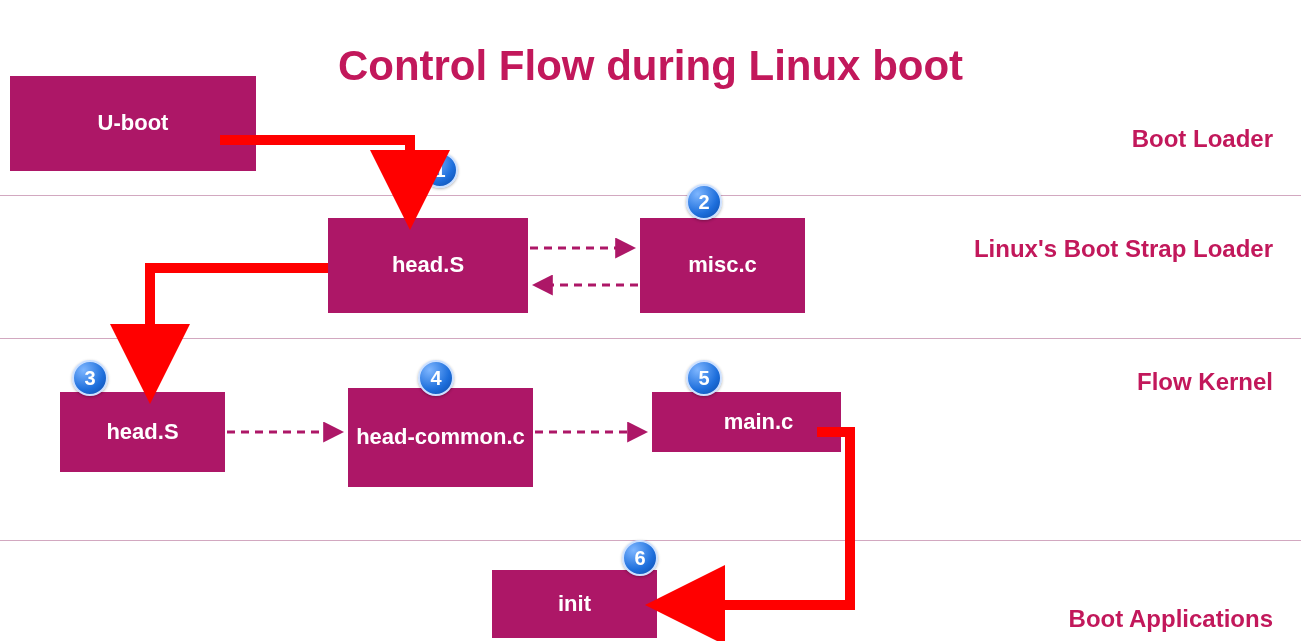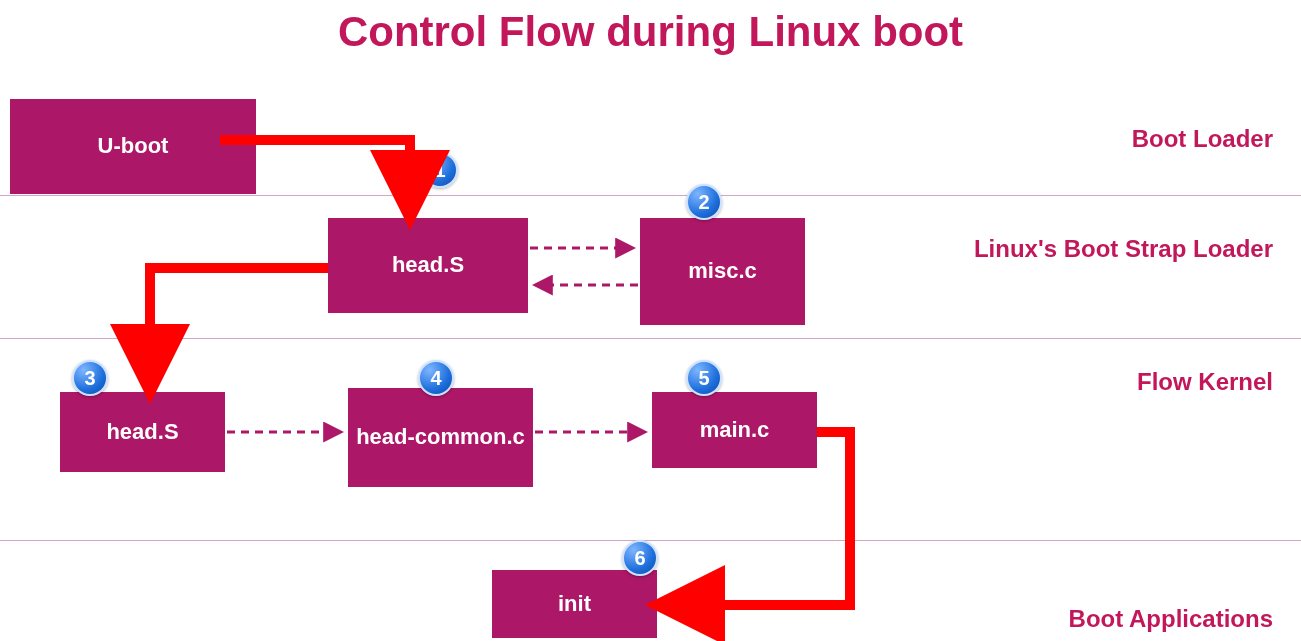--- a/index.html
+++ b/index.html
@@ -10,20 +10,21 @@
     width: 1301px;
     height: 641px;
     position: relative;
   }
   .title {
     text-align: center;
     font-size: 42px;
     font-weight: bold;
     color: #c2185b;
     padding-top: 8px;
+    margin-top: 34px;
   }
   .section-label {
     position: absolute;
     right: 28px;
     color: #c2185b;
     font-size: 24px;
     font-weight: bold;
   }
   .box {
     position: absolute;
@@ -75,28 +76,28 @@
 
 <div class="hr-line" style="top:195px"></div>
 <div class="hr-line" style="top:338px"></div>
 <div class="hr-line" style="top:540px"></div>
 
 <div class="section-label" style="top:125px">Boot Loader</div>
 <div class="section-label" style="top:235px">Linux's Boot Strap Loader</div>
 <div class="section-label" style="top:368px">Flow Kernel</div>
 <div class="section-label" style="top:605px">Boot Applications</div>
 
-<div class="box" style="left:10px; top:99px; width:246px; height:95px;">U-boot</div>
+<div class="box" style="left:10px; top:76px; width:246px; height:95px;">U-boot</div>
 
 <div class="box" style="left:328px; top:218px; width:200px; height:95px;">head.S</div>
-<div class="box" style="left:640px; top:218px; width:165px; height:107px;">misc.c</div>
+<div class="box" style="left:640px; top:218px; width:165px; height:95px;">misc.c</div>
 
 <div class="box" style="left:60px; top:392px; width:165px; height:80px;">head.S</div>
 <div class="box" style="left:348px; top:388px; width:185px; height:99px;">head-common.c</div>
-<div class="box" style="left:652px; top:392px; width:165px; height:76px;">main.c</div>
+<div class="box" style="left:652px; top:392px; width:165px; height:60px;padding-left:24px;">main.c</div>
 
 <div class="box" style="left:492px; top:570px; width:165px; height:68px;">init</div>
 
 <div class="badge" style="left:422px; top:152px">1</div>
 <div class="badge" style="left:686px; top:184px">2</div>
 <div class="badge" style="left:72px; top:360px">3</div>
 <div class="badge" style="left:418px; top:360px">4</div>
 <div class="badge" style="left:686px; top:360px">5</div>
 <div class="badge" style="left:622px; top:540px">6</div>
 

